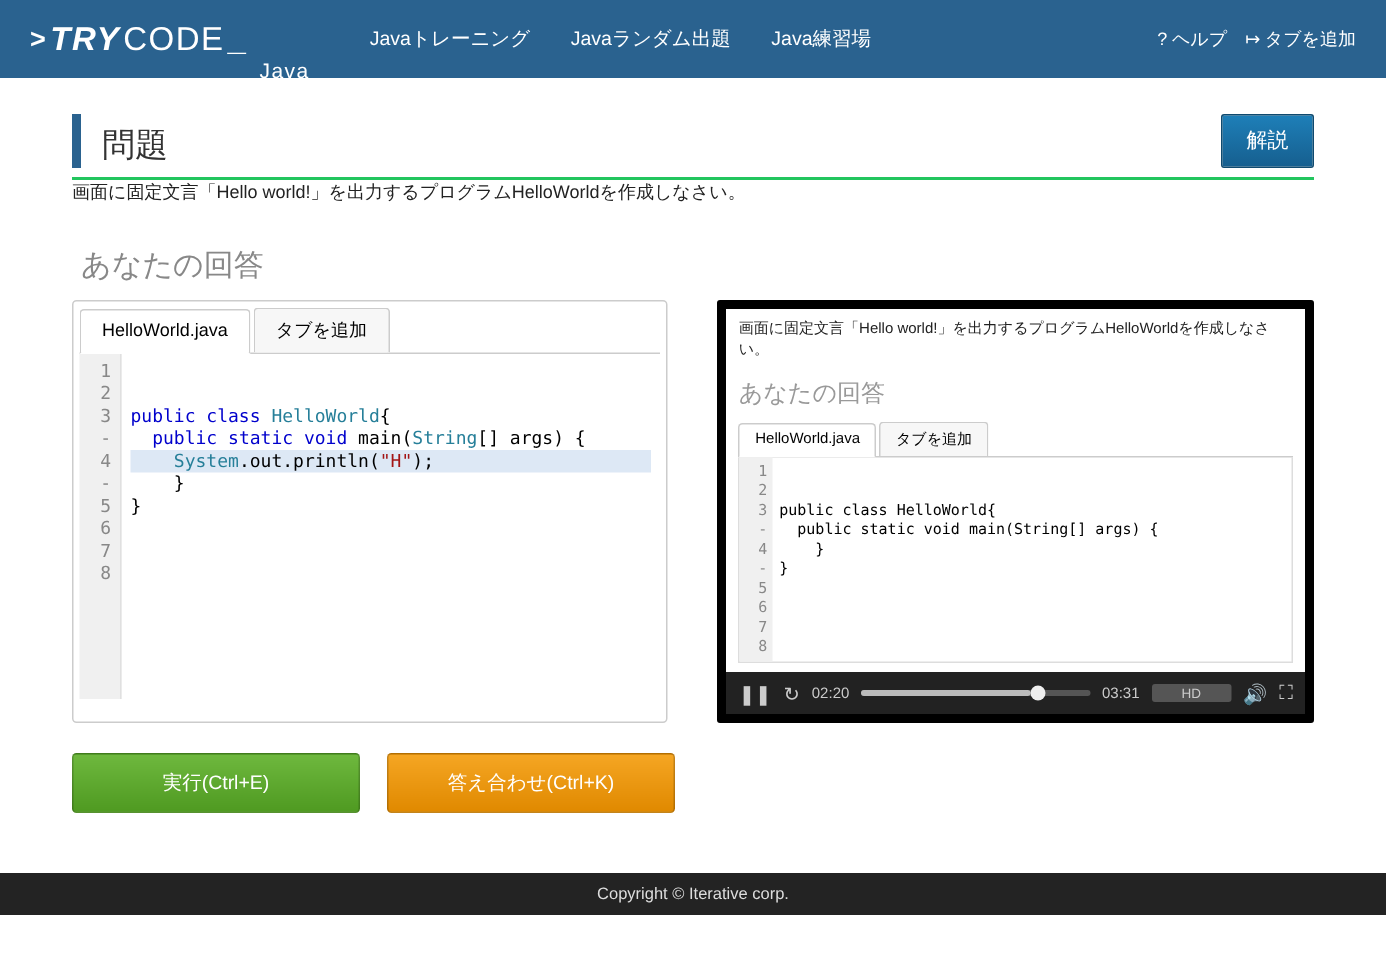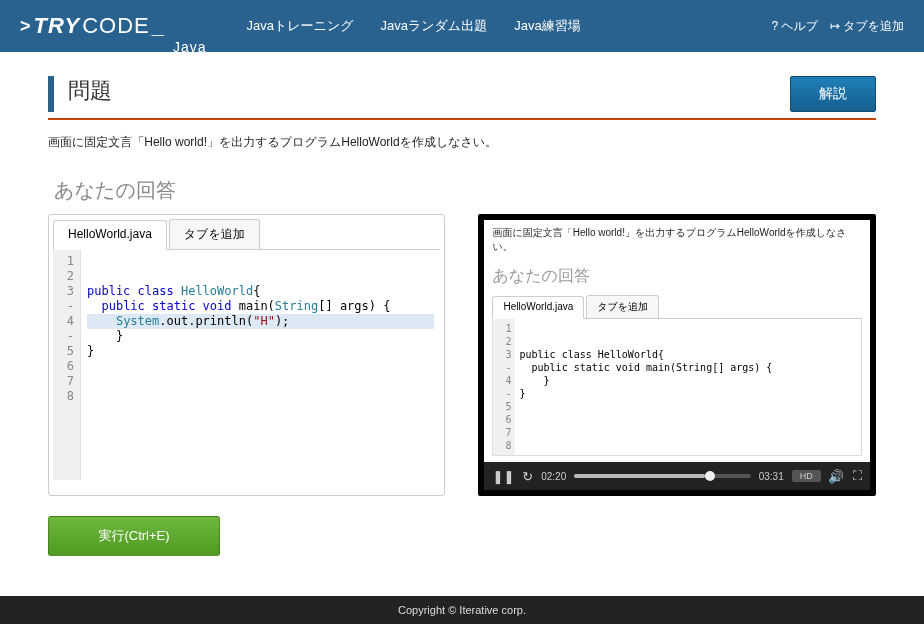--- a/index.html
+++ b/index.html
@@ -8,24 +8,24 @@
 .logo { font-size: 22px; font-weight: bold; letter-spacing: 1px; display: flex; align-items: center; gap: 2px; }
 .logo .arrow { font-size: 18px; }
 .logo .bold { font-weight: 900; font-style: italic; }
 .logo .thin { font-weight: 400; }
 .logo .sub { font-size: 14px; font-weight: normal; margin-left: 6px; margin-top: 41px; }
 .nav { display: flex; gap: 27px; margin-left: 40px; font-size: 13px; }
 .nav-item { cursor: pointer; }
 .header-right { margin-left: auto; display: flex; gap: 12px; font-size: 12px; align-items: center; }
 .header-right .link { cursor: pointer; display: flex; align-items: center; gap: 3px; }
 .main { padding: 24px 48px 40px; }
-.title-row { display: flex; align-items: flex-start; border-bottom: 2px solid #c2410c; padding-bottom: 6px; margin-bottom: 14px; }
+.title-row { display: flex; align-items: flex-end; border-bottom: 2px solid #22c55e; padding-bottom: 6px; }
 .title-bar { width: 6px; height: 36px; background: #2a628f; margin-right: 14px; }
 .title-text { font-size: 22px; color: #333; font-weight: normal; }
-.explain-btn { margin-left: auto; background: linear-gradient(#1e7fb8,#165f8f); color: #fff; border: 1px solid #0f4a6f; padding: 8px 28px; font-size: 14px; cursor: pointer; border-radius: 2px; }
+.explain-btn { margin-left: auto; background: linear-gradient(#1e7fb8,#165f8f); color: #fff; border: 1px solid #0f4a6f; padding: 8px 16px; font-size: 14px; cursor: pointer; border-radius: 2px; }
 .problem-desc { font-size: 12px; color: #222; margin-bottom: 26px; }
 .answer-title { font-size: 20px; color: #888; font-weight: normal; margin-bottom: 10px; margin-left: 6px; }
 .panels { display: flex; gap: 33px; }
 .editor-panel { width: 404px; border: 1px solid #ccc; border-radius: 3px; background: #fff; padding: 4px; }
 .tabs { display: flex; border-bottom: 1px solid #ccc; }
 .tab { padding: 6px 14px; font-size: 12px; border: 1px solid #ccc; border-bottom: none; background: #f7f7f7; cursor: pointer; margin-right: 2px; border-radius: 3px 3px 0 0; }
 .tab.active { background: #fff; border-bottom: 1px solid #fff; position: relative; top: 1px; }
 .code-area { display: flex; font-family: Consolas, monospace; font-size: 12px; min-height: 230px; }
 .gutter { width: 28px; background: #f0f0f0; color: #888; text-align: right; padding: 4px 6px 4px 0; border-right: 1px solid #e0e0e0; line-height: 15px; }
 .code { flex: 1; padding: 4px 6px; line-height: 15px; white-space: pre; overflow: hidden; }
@@ -43,23 +43,23 @@
 .video-code-area { display: flex; font-family: Consolas, monospace; font-size: 10px; min-height: 110px; border: 1px solid #ddd; border-top: none; }
 .video-gutter { width: 22px; background: #f0f0f0; color: #888; text-align: right; padding: 3px 4px 3px 0; line-height: 13px; }
 .video-code { flex: 1; padding: 3px 4px; line-height: 13px; white-space: pre; }
 .video-code .hl { background: #dde8f5; display: inline-block; width: 100%; }
 .video-controls { background: #222; color: #ccc; height: 28px; display: flex; align-items: center; padding: 0 8px; gap: 8px; font-size: 10px; }
 .vc-btn { cursor: pointer; font-size: 13px; }
 .vc-time { font-size: 10px; }
 .vc-bar { flex: 1; height: 4px; background: #555; position: relative; border-radius: 2px; }
 .vc-bar-fill { position: absolute; left: 0; top: 0; height: 100%; width: 74%; background: #bbb; border-radius: 2px; }
 .vc-bar-knob { position: absolute; left: 74%; top: -3px; width: 10px; height: 10px; background: #eee; border-radius: 50%; }
-.vc-badge { background: #555; padding: 1px 8px; border-radius: 2px; font-size: 9px; }
+.vc-badge { background: #555; padding: 1px 20px; border-radius: 2px; font-size: 9px; }
 .buttons { display: flex; gap: 18px; margin-top: 20px; }
-.run-btn { width: 172px; padding: 10px 0; text-align: center; color: #fff; font-size: 13px; border-radius: 3px; cursor: pointer; border: 1px solid rgba(0,0,0,.2); }
+.run-btn { width: 192px; padding: 10px 0; text-align: center; color: #fff; font-size: 13px; border-radius: 3px; cursor: pointer; border: 1px solid rgba(0,0,0,.2); }
 .run-btn.green { background: linear-gradient(#6eb83e,#4f9a21); }
 .run-btn.orange { background: linear-gradient(#f5a623,#e08900); }
 .footer { background: #232323; color: #ddd; text-align: center; font-size: 11px; padding: 8px 0; }
 </style>
 </head>
 <body>
 
 <div class="header">
   <div class="logo">
     <span class="arrow">&gt;</span>
@@ -159,16 +159,17 @@
         <span class="vc-time">03:31</span>
         <span class="vc-badge">HD</span>
         <span class="vc-btn">🔊</span>
         <span class="vc-btn">⛶</span>
       </div>
     </div>
   </div>
 
   <div class="buttons">
     <div class="run-btn green">実行(Ctrl+E)</div>
+    <div class="run-btn orange">答え合わせ(Ctrl+K)</div>
   </div>
 </div>
 
 <div class="footer">Copyright © Iterative corp.</div>
 
 </body></html>

